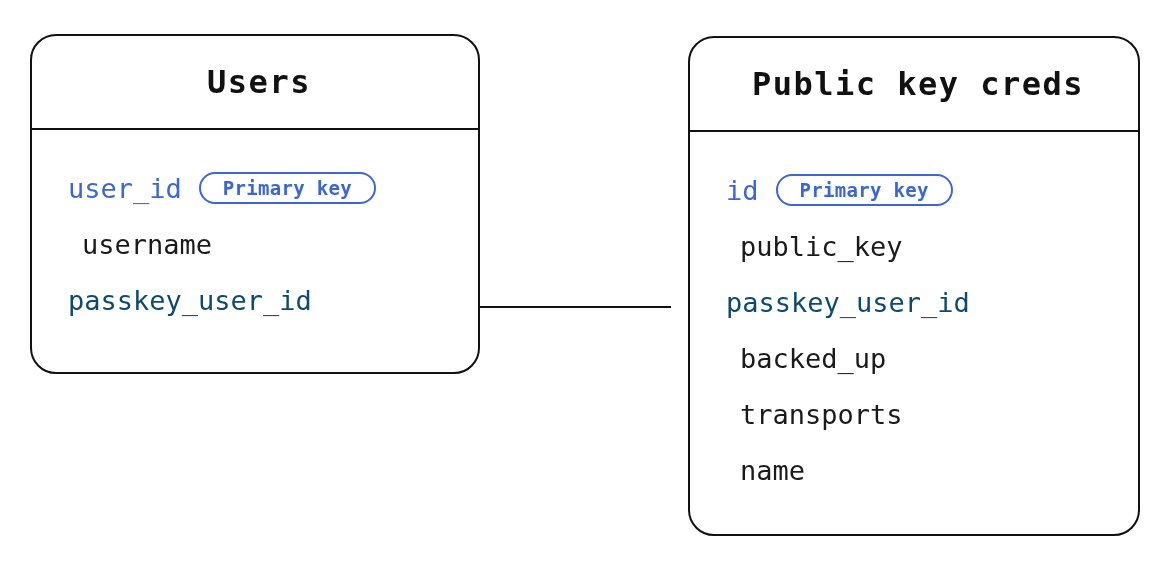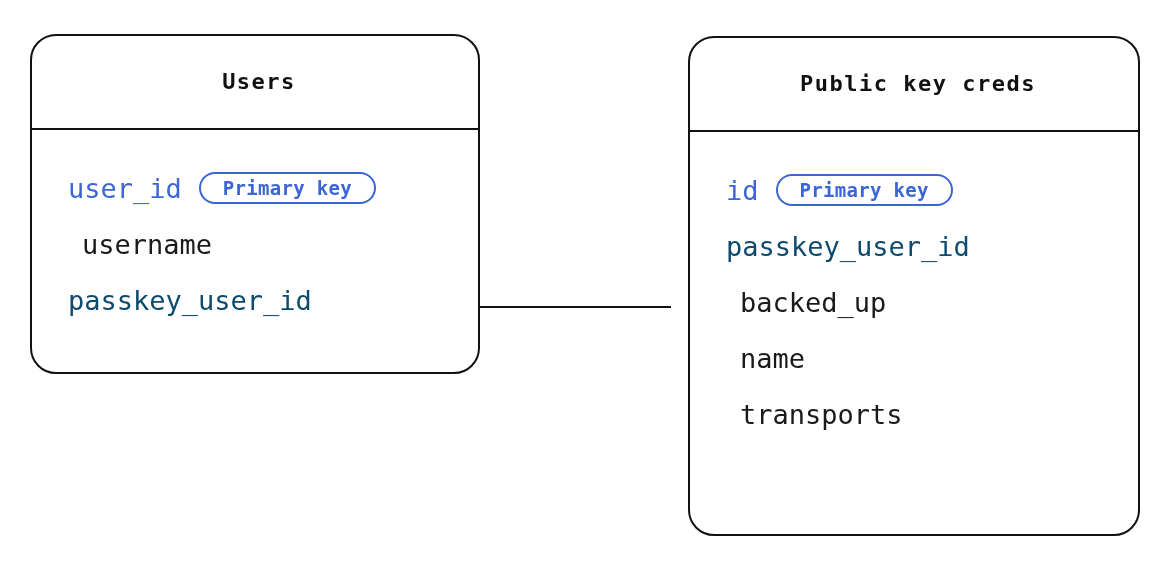--- a/index.html
+++ b/index.html
@@ -37,21 +37,21 @@
     box-sizing: border-box;
     height: 94px;
     display: flex;
     align-items: center;
     justify-content: center;
     border-bottom: 2.2px solid #111111;
   }
 
   .entity-title {
     font-family: "DejaVu Sans Mono", "Liberation Mono", monospace;
-    font-size: 22px;
+    font-size: 32px;
     font-weight: bold;
     letter-spacing: 1.5px;
     color: #111111;
     white-space: nowrap;
     line-height: 1;
     margin-left: 8px;
   }
 
   .entity-fields {
     box-sizing: border-box;
@@ -135,26 +135,29 @@
         <div class="entity-title">Public key creds</div>
       </div>
       <div class="entity-fields">
         <div class="field-row">
           <span class="field-name c-key">id</span>
           <span class="badge">
             <span class="badge-label">Primary key</span>
           </span>
         </div>
         <div class="field-row">
+          <span class="field-name c-default">public_key</span>
+        </div>
+        <div class="field-row">
           <span class="field-name c-link">passkey_user_id</span>
         </div>
         <div class="field-row">
           <span class="field-name c-default">backed_up</span>
         </div>
         <div class="field-row">
-          <span class="field-name c-default">name</span>
+          <span class="field-name c-default">transports</span>
         </div>
         <div class="field-row">
-          <span class="field-name c-default">transports</span>
+          <span class="field-name c-default">name</span>
         </div>
       </div>
     </div>
   </div>
 
 </body></html>

